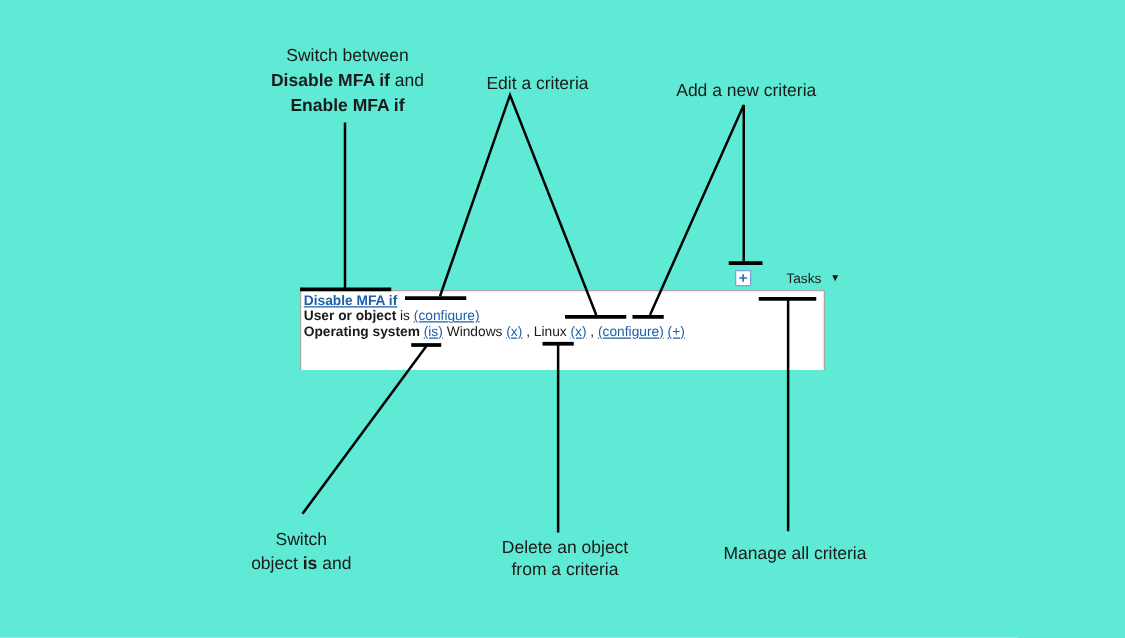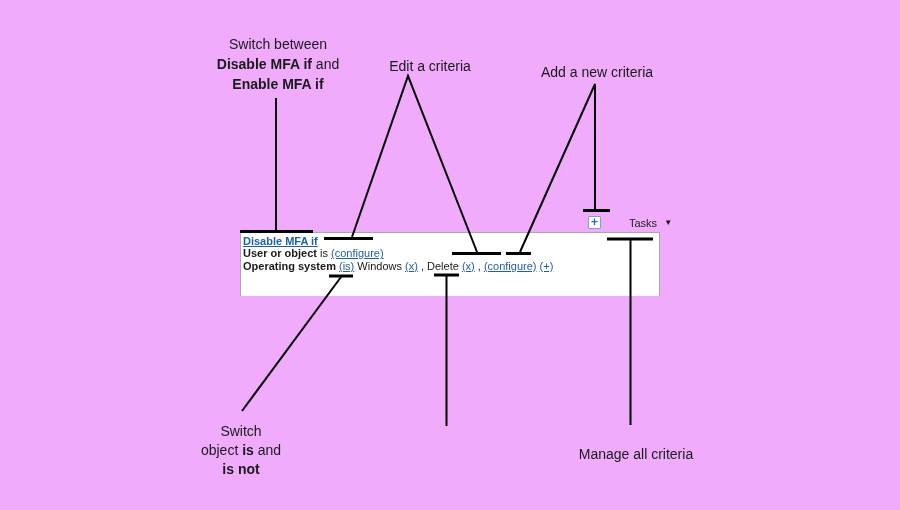--- a/index.html
+++ b/index.html
@@ -1,19 +1,19 @@
 <!DOCTYPE html>
 <html><head>
 <meta charset="utf-8">
 <style>
   html,body{margin:0;padding:0;}
   .canvas{
     position:relative;
     width:900px;height:510px;
-    background:#f0abfc;
+    background:#5eead4;
     font-family:"Liberation Sans", sans-serif;
     overflow:hidden;
   }
   
   .callout{
     position:absolute;
     text-align:center;
     font-size:14px;
     line-height:20px;
     color:#1a1a1a;
@@ -100,44 +100,47 @@
     <div><b>Enable MFA if</b></div>
   </div>
 
   <div class="callout" style="left:360px;top:56px;width:140px;">Edit a criteria</div>
 
   <div class="callout" style="left:527px;top:62px;width:140px;">Add a new criteria</div>
 
   <div class="callout tight" style="left:171px;top:422px;width:140px;">
     <div>Switch</div>
     <div><span>object </span><b>is</b><span> and</span></div>
-    <div><b>is not</b></div>
   </div>
 
+  <div class="callout tight2" style="left:382px;top:428px;width:140px;">
+    <div>Delete an object</div>
+    <div>from a criteria</div>
+  </div>
 
-  <div class="callout" style="left:566px;top:444px;width:140px;">Manage all criteria</div>
+  <div class="callout" style="left:566px;top:432px;width:140px;">Manage all criteria</div>
 
   <div class="tasks-bar">
     <span class="plus-icon">+</span>
     <span class="tasks-label">Tasks</span>
     <span class="caret-icon">▼</span>
   </div>
 
   <div class="criteria-box">
     <div class="criteria-rows">
       <span class="row"><span class="link bold">Disable MFA if</span></span>
       <span class="row"><b>User or object</b>
         <span>is</span>
         <span class="link">(configure)</span></span>
       <span class="row"><b>Operating system</b>
         <span class="link">(is)</span>
         <span>Windows</span>
         <span class="link">(x)</span>
         <span>,</span>
-        <span>Delete</span>
+        <span>Linux</span>
         <span class="link">(x)</span>
         <span>,</span>
         <span class="link">(configure)</span>
         <span class="link">(+)</span></span>
     </div>
   </div>
 
   <svg class="lines-overlay" width="900" height="510" viewBox="0 0 900 510">
 
     <line class="cline" x1="276" y1="98" x2="276" y2="232"></line>

